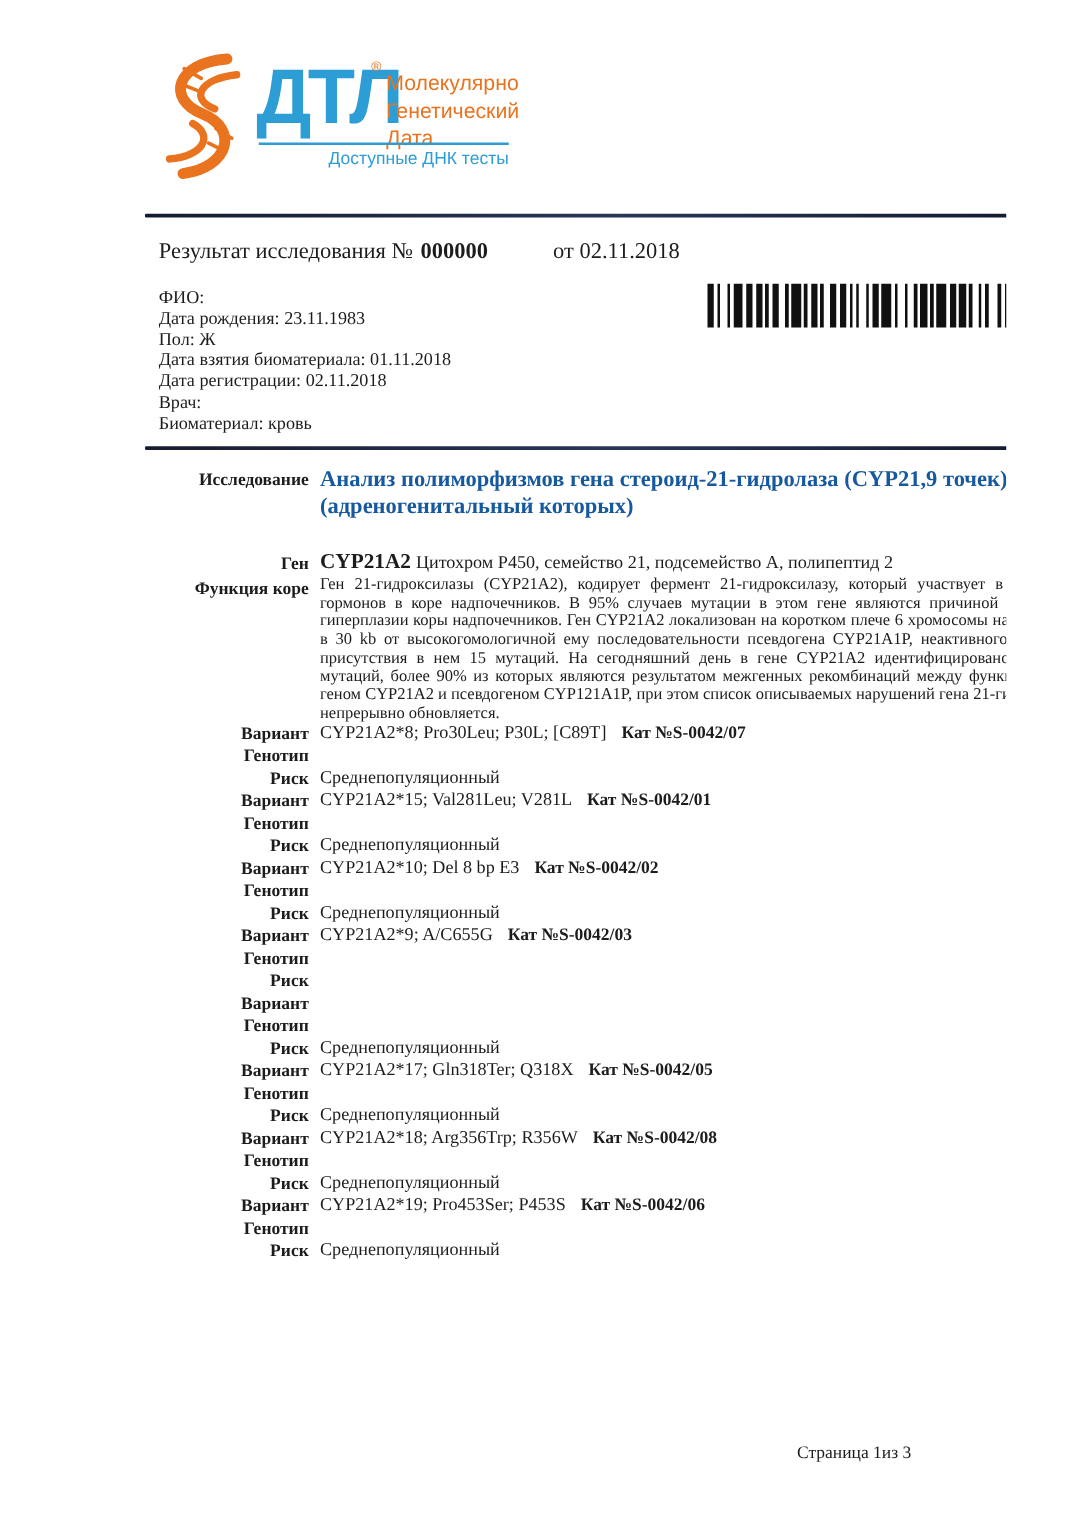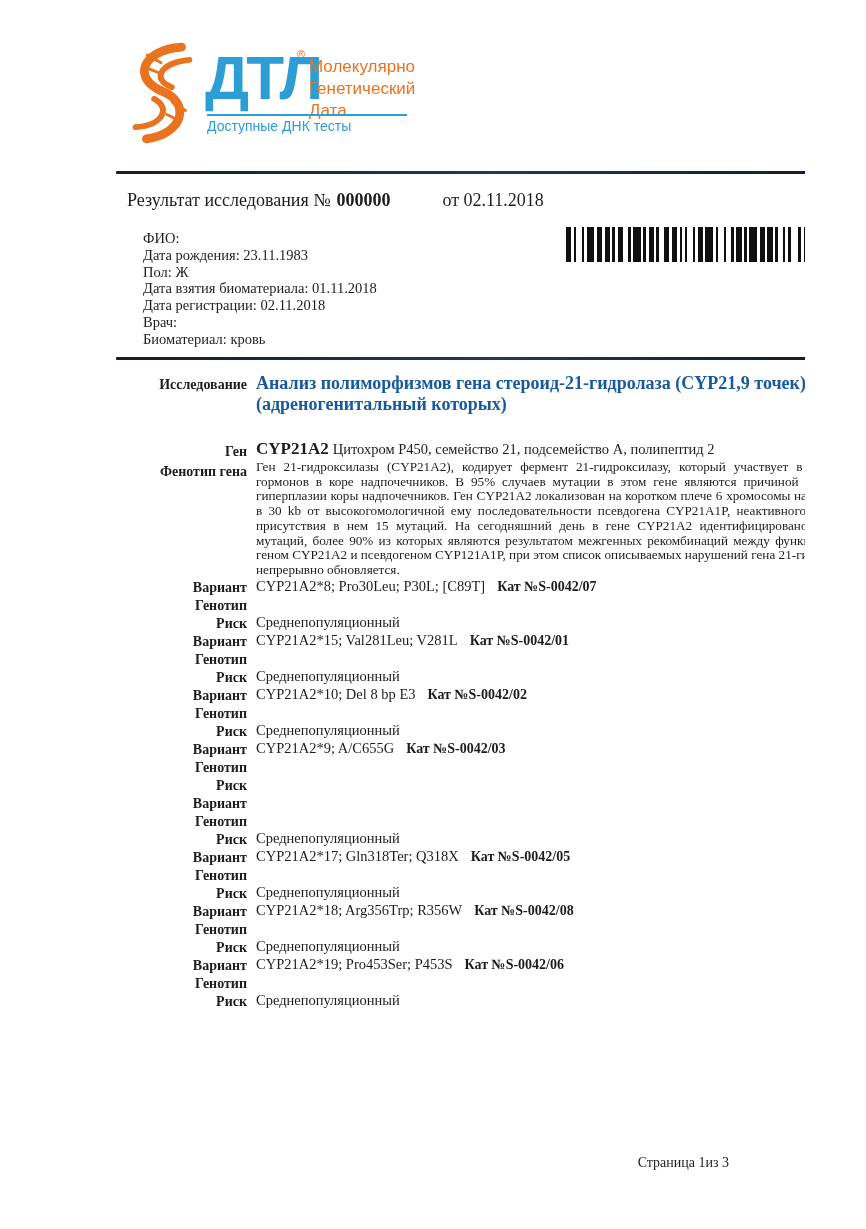--- a/index.html
+++ b/index.html
@@ -26,41 +26,41 @@
   }
   .org-name {
     position:absolute; left:188px; top:14px;
     font-family:"Liberation Sans", sans-serif;
     font-size:17px; line-height:22px; color:var(--orange,#E9731E);
     white-space:nowrap;
   }
   .tagline {
     position:absolute; left:86px; top:72px; width:200px;
     border-top:2px solid var(--logo-blue,#2D9DD6);
-    padding-top:2px; text-align:left;
+    padding-top:2px; text-align:right;
     font-family:"Liberation Sans", sans-serif;
     font-size:14px; color:var(--logo-blue,#2D9DD6); white-space:nowrap;
   }
 
   
   .rule {
     position:absolute; left:55px; width:757px; height:3px;
     background:linear-gradient(to right,#161c30,#2a3558 50%,#10162a);
     border-radius:1px;
   }
   .rule-1 { top:171px; }
   .rule-2 { top:357px; }
 
   
   .result-title { position:absolute; left:66px; top:190px; font-size:18px; white-space:nowrap; }
   .result-title .num { font-weight:bold; margin-left:6px; }
   .result-title .date-part { margin-left:52px; }
 
   
-  .patient { position:absolute; left:66px; top:230px; font-size:14.5px; line-height:16.8px;margin-left:16px; }
+  .patient { position:absolute; left:66px; top:230px; font-size:14.5px; line-height:16.8px; }
   .patient-row span { display:inline; }
 
   
   .barcode { position:absolute; left:505px; top:227px; width:266px; height:35px; display:flex; }
   .barcode .bar { background:#101010; }
   .barcode .space { background:transparent; }
 
   
   .content { position:absolute; left:65px; top:373px; width:748px; }
   .row { display:flex; align-items:flex-start; }
@@ -223,21 +223,21 @@
 
     <div class="row gene-row">
       <div class="label-col big-pad">Ген</div>
       <div class="value-col">
         <span class="gene-name">CYP21A2</span>
         <span class="gene-desc">Цитохром P450, семейство 21, подсемейство А, полипептид 2</span>
       </div>
     </div>
 
     <div class="row genefn-row">
-      <div class="label-col">Фенотип гена</div>
+      <div class="label-col">Функция коре</div>
       <div class="value-col">Ген 21-гидроксилазы (CYP21A2), кодирует фермент 21-гидроксилазу, который участвует в биосинтезе гормонов в коре надпочечников. В 95% случаев мутации в этом гене являются причиной врожденной гиперплазии коры надпочечников. Ген CYP21A2 локализован на коротком плече 6 хромосомы на расстоянии в 30 kb от высокогомологичной ему последовательности псевдогена CYP21A1P, неактивного вследствие присутствия в нем 15 мутаций. На сегодняшний день в гене CYP21A2 идентифицировано около 200 мутаций, более 90% из которых являются результатом межгенных рекомбинаций между функциональным геном CYP21A2 и псевдогеном CYP121A1P, при этом список описываемых нарушений гена 21-гидроксилазы непрерывно обновляется.</div>
     </div>
 
     <div class="variant-block">
       <div class="row">
         <div class="label-col">Вариант</div>
         <div class="value-col variant-line">
           <span class="variant-name">CYP21A2*8; Pro30Leu; P30L; [C89T]</span>
           <span class="kat">Кат №S-0042/07</span>
         </div>

